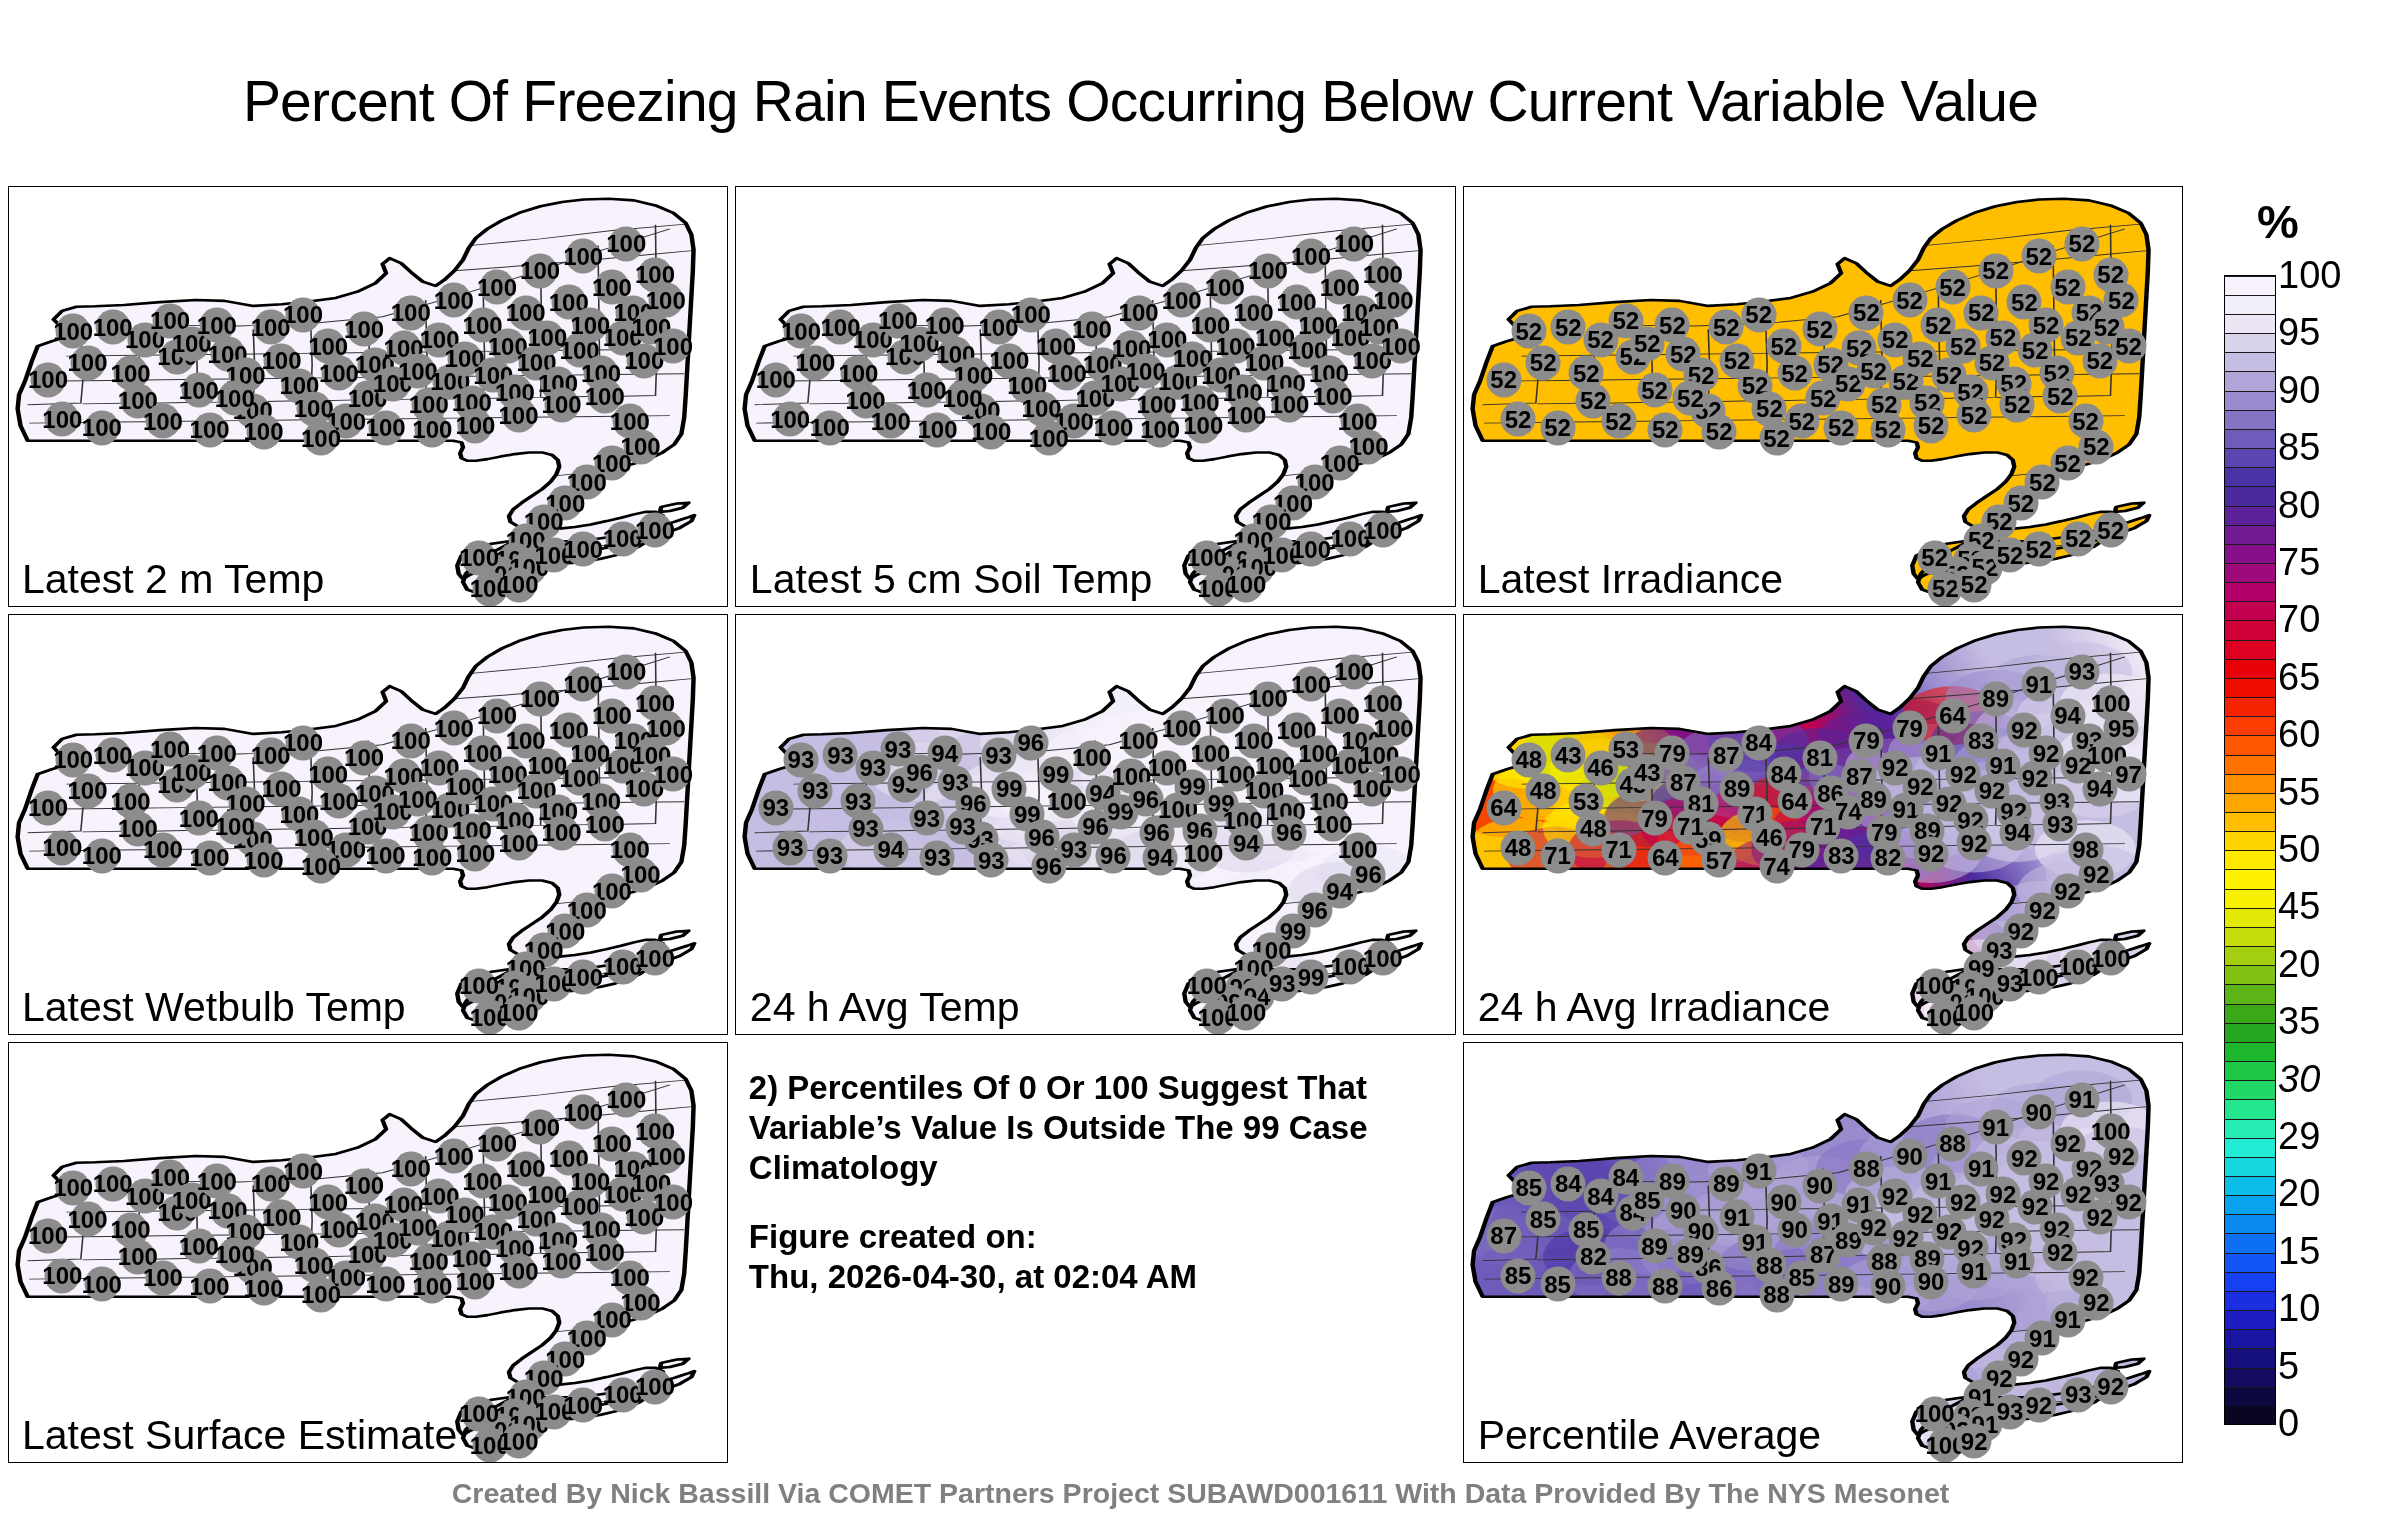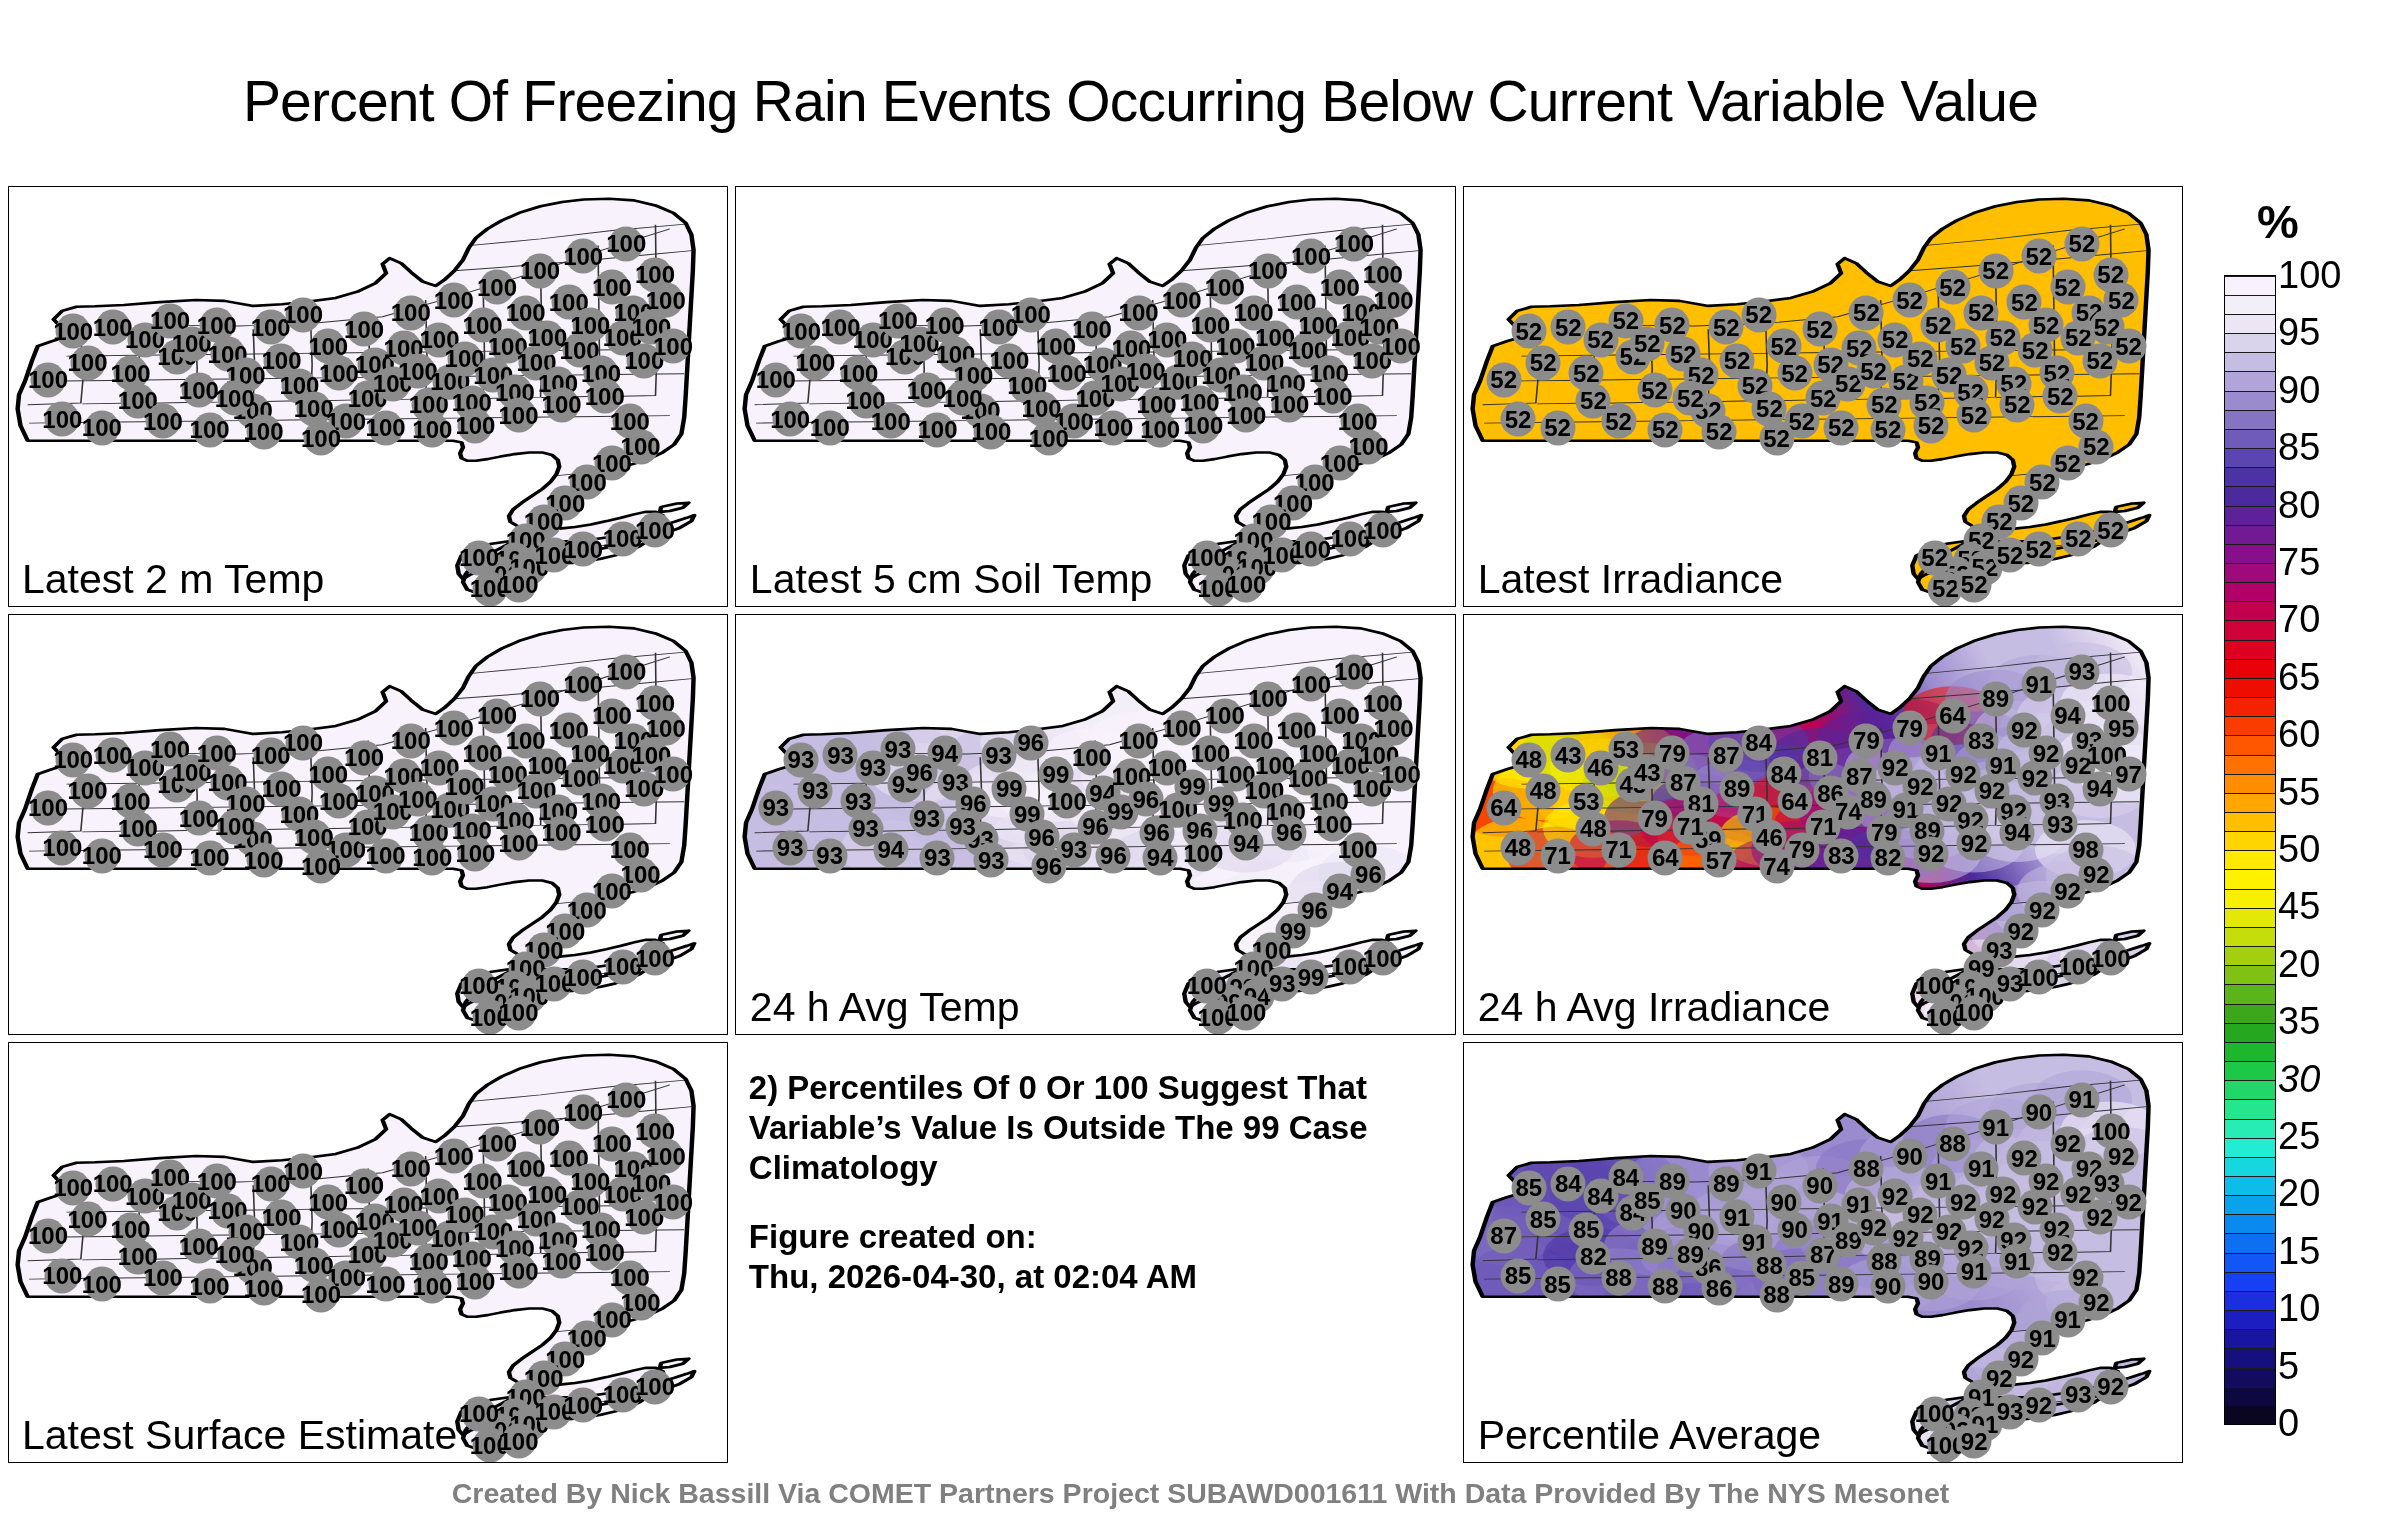--- a/index.html
+++ b/index.html
@@ -2089,20 +2089,21 @@
           <div class="disc">
             <span class="val">100</span>
           </div>
         </div>
         <div class="stn" style="left: 65.5%; top: 88.5%;">
           <div class="disc">
             <span class="val">100</span>
           </div>
         </div>
       </div>
+      <div class="panel-label">Latest Wetbulb Temp</div>
     </div>
     <div class="panel">
       <div class="map-wrap">
         <svg class="map" viewBox="0 0 100 100" preserveAspectRatio="none">
           <defs>
             <linearGradient id="g_24h-avg-temp" x1="0" y1="0.35" x2="1" y2="0">
               <stop offset="0%" stop-color="#c6bde2"></stop>
               <stop offset="9.090909090909092%" stop-color="#c6bde2"></stop>
               <stop offset="18.181818181818183%" stop-color="#c6bde2"></stop>
               <stop offset="27.27272727272727%" stop-color="#dad3ec"></stop>
@@ -4472,21 +4473,21 @@
       <div class="tk" style="top: 25%;">75</div>
       <div class="tk" style="top: 30%;">70</div>
       <div class="tk" style="top: 35%;">65</div>
       <div class="tk" style="top: 40%;">60</div>
       <div class="tk" style="top: 45%;">55</div>
       <div class="tk" style="top: 50%;">50</div>
       <div class="tk" style="top: 55%;">45</div>
       <div class="tk" style="top: 60%;">20</div>
       <div class="tk" style="top: 65%;">35</div>
       <div class="tk" style="top: 70%; font-style: italic;">30</div>
-      <div class="tk" style="top: 75%;">25</div>
+      <div class="tk" style="top: 75%;">29</div>
       <div class="tk" style="top: 80%;">20</div>
       <div class="tk" style="top: 85%;">15</div>
       <div class="tk" style="top: 90%;">10</div>
       <div class="tk" style="top: 95%;">5</div>
       <div class="tk" style="top: 100%;">0</div>
     </div>
 </div>
 
 <div id="footer">Created By Nick Bassill Via COMET Partners Project SUBAWD001611 With Data Provided By The NYS Mesonet</div>
 

